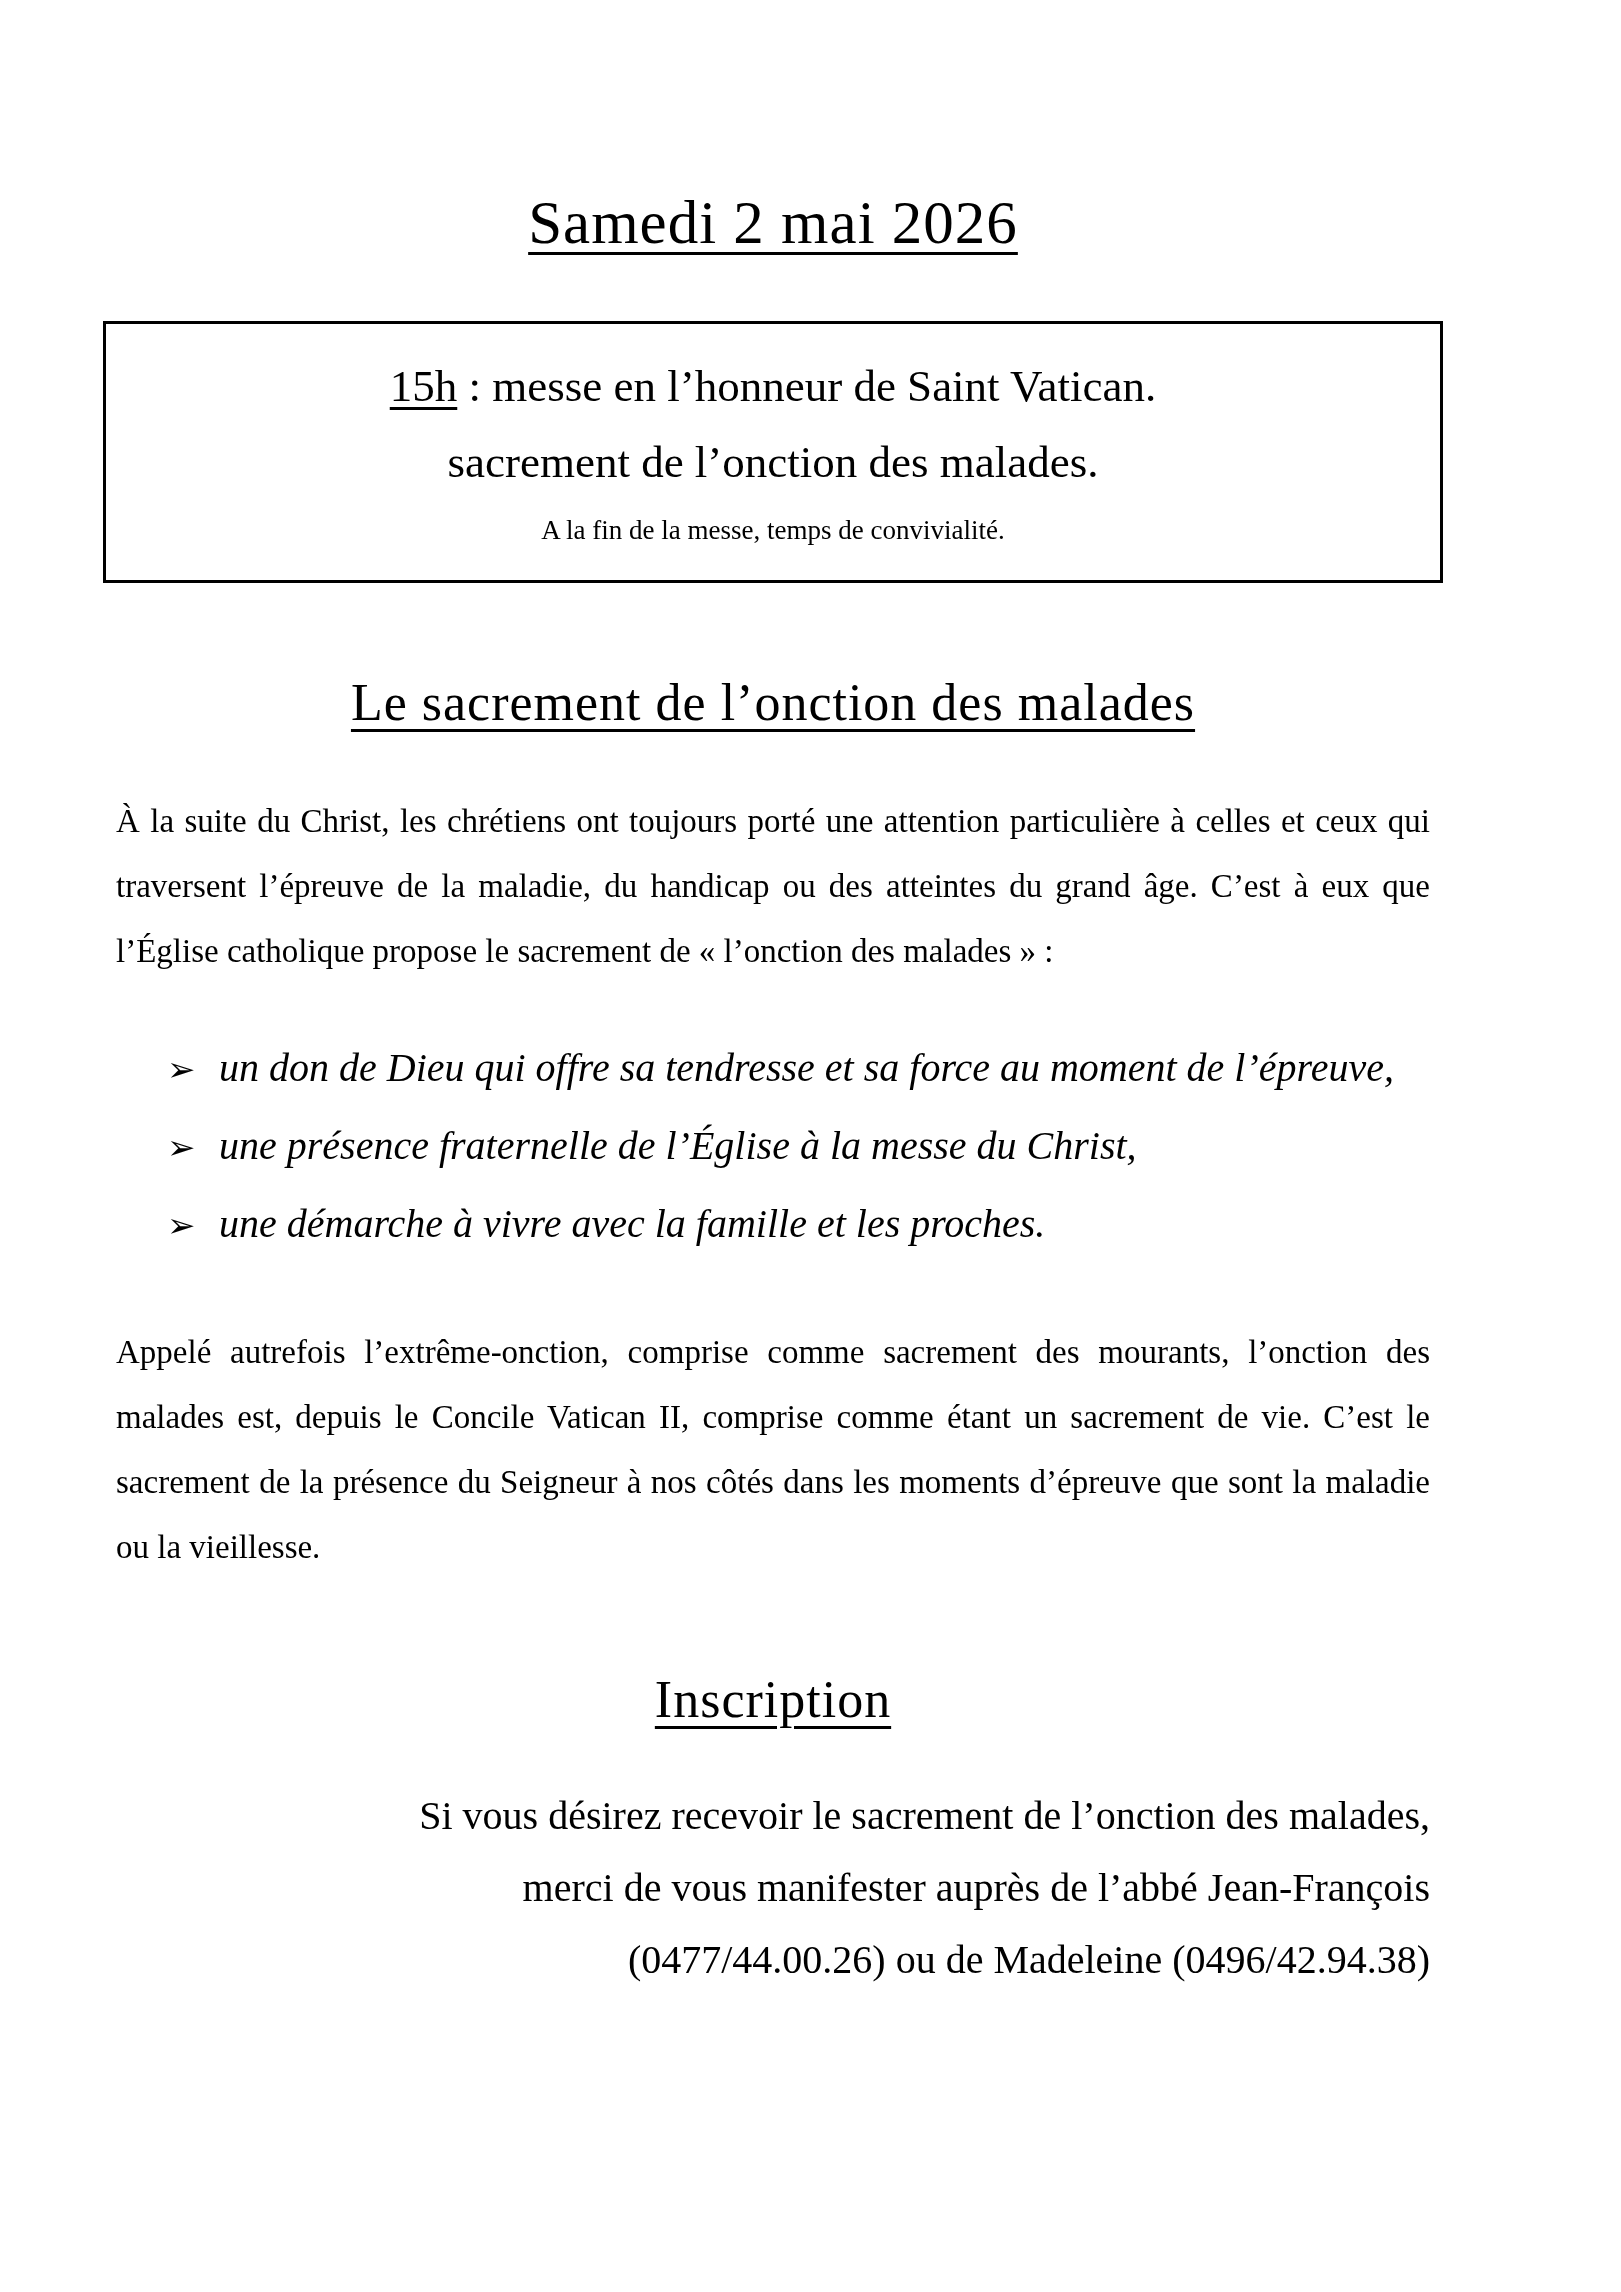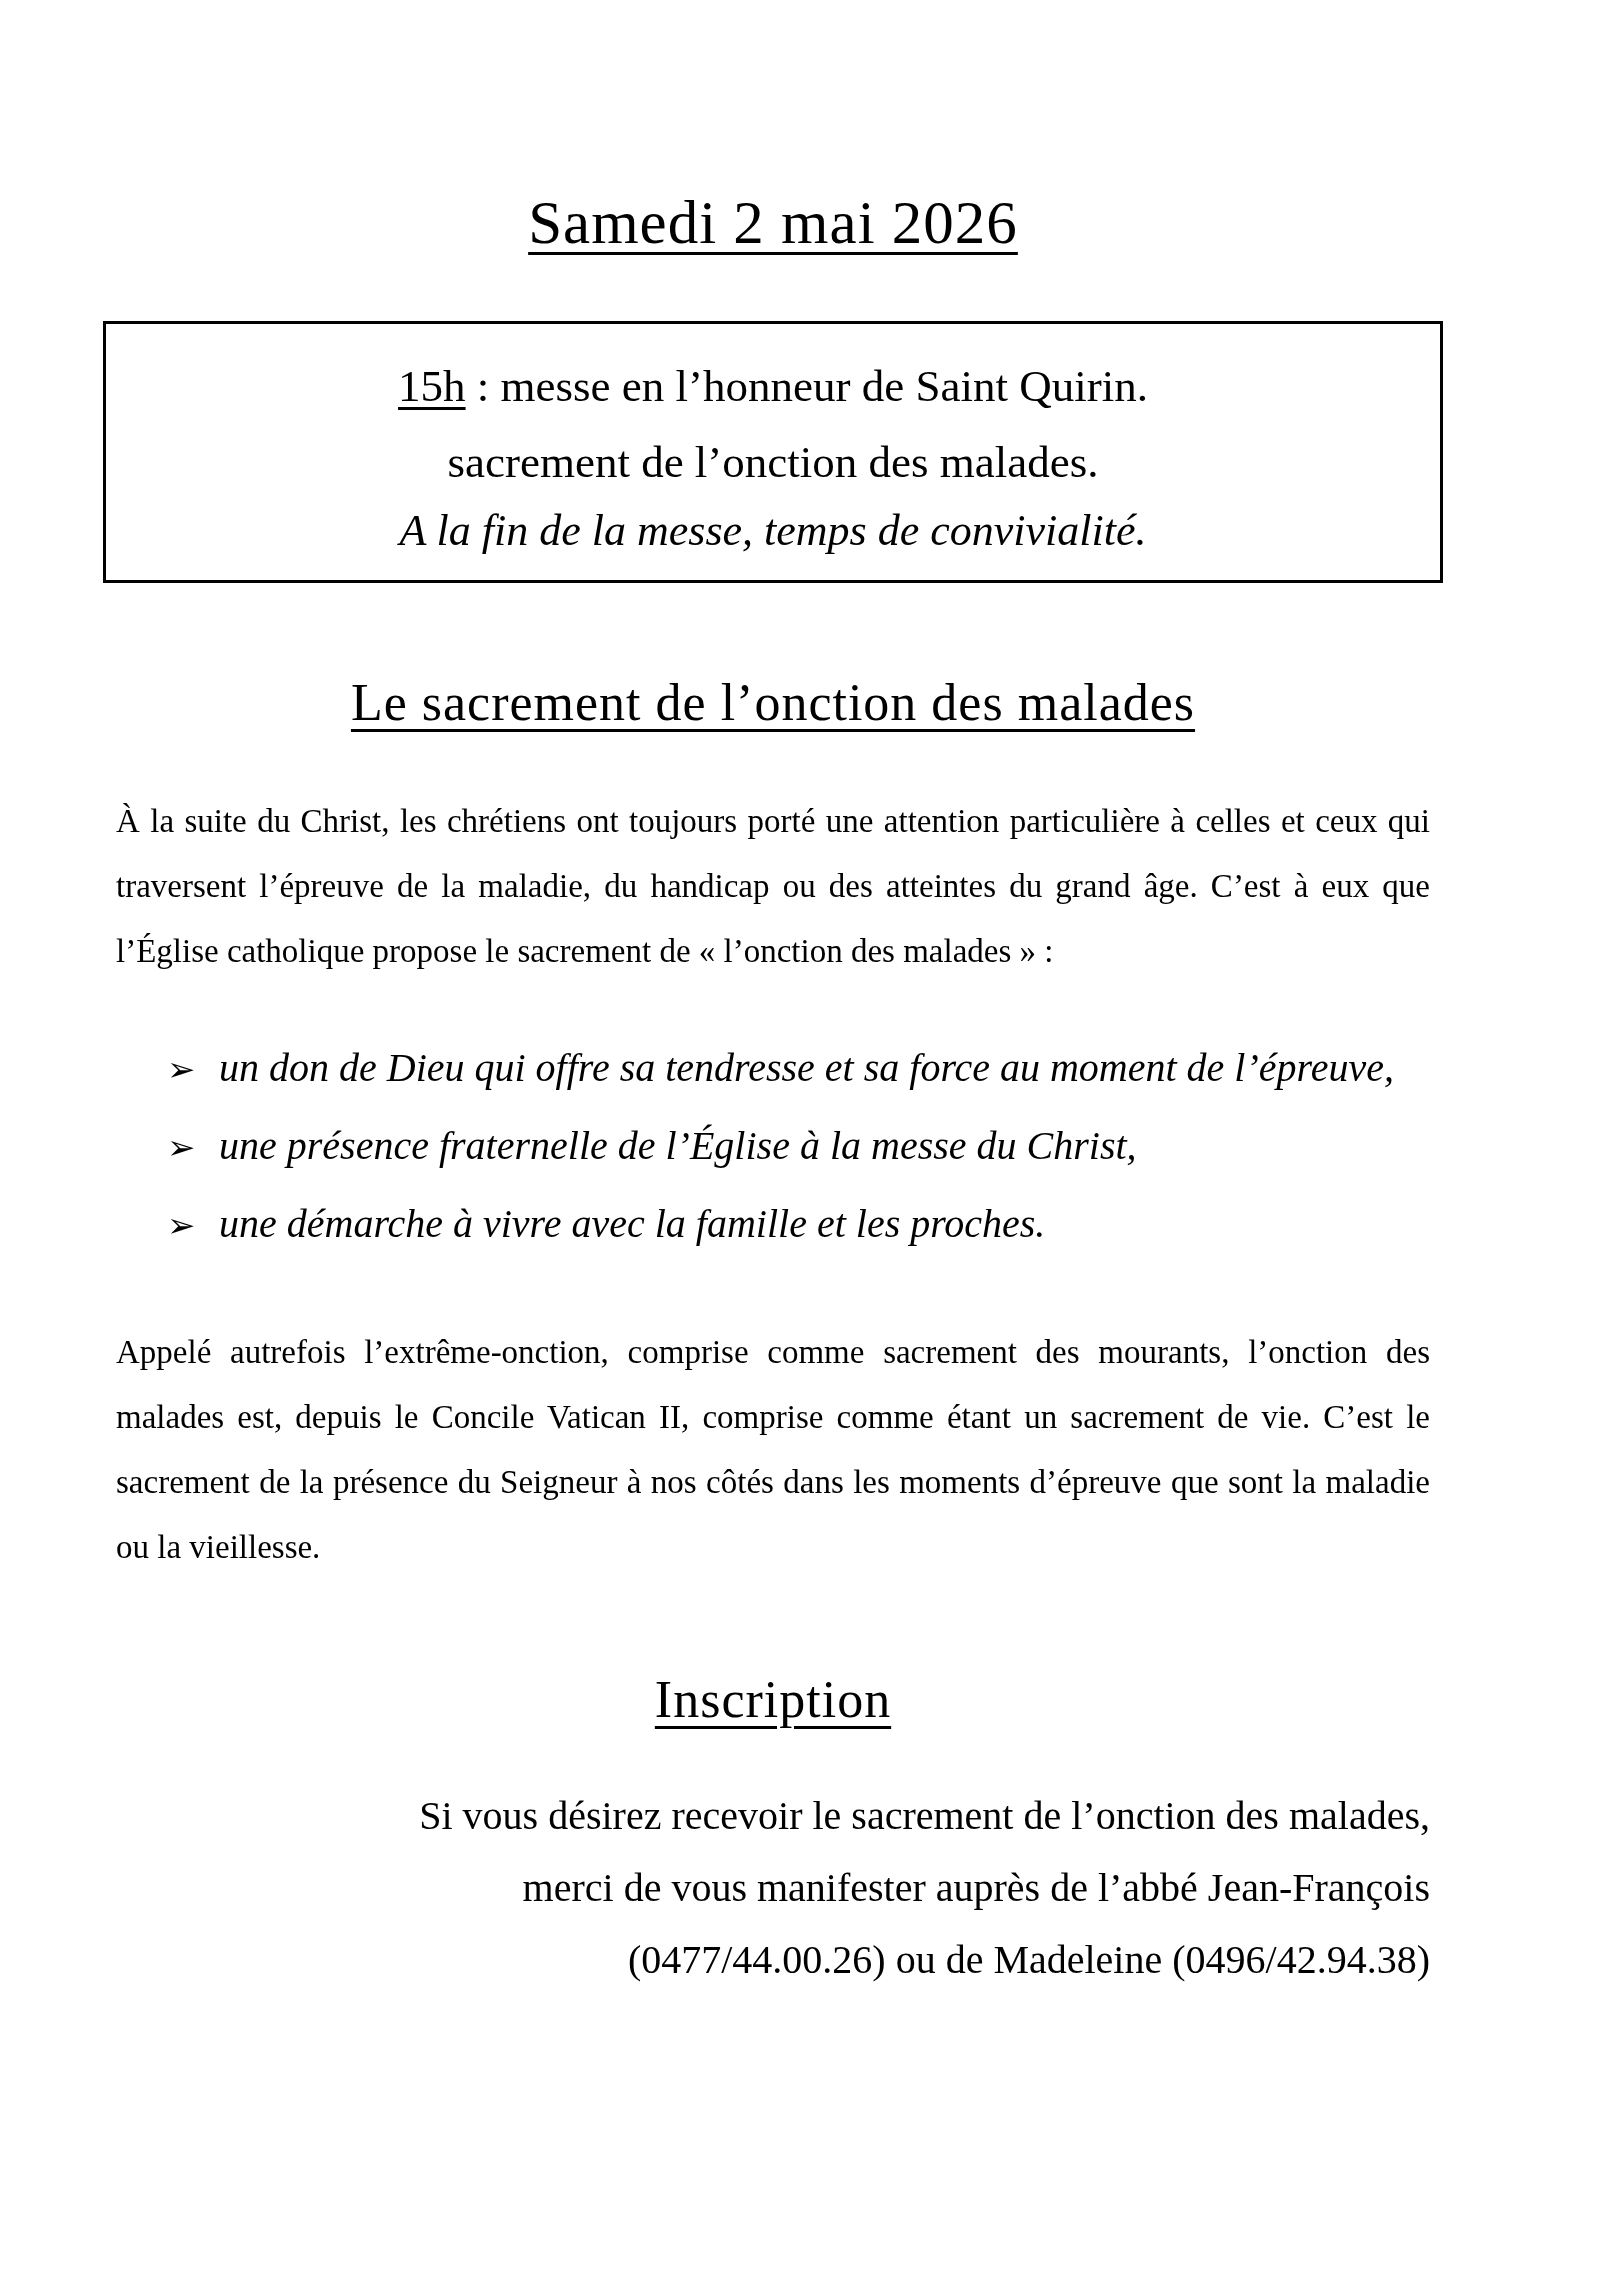--- a/index.html
+++ b/index.html
@@ -35,23 +35,22 @@
     padding: 23.5px 19.6px 19.6px 19.6px;
     text-align: center;
   }
   .box-line {
     margin: 0;
     font-size: 45px;
     line-height: 76px;
   }
   .box-subline {
     margin: 0;
-    font-size: 44px;
+    font-size: 27px;
     line-height: 61px;
-    font-style: italic;
   }
   .u { text-decoration: underline; text-decoration-thickness: 2.9px; text-underline-offset: 5.9px; }
   .section-heading {
     margin: 90px 0 0 0;
     font-size: 52px;
     font-weight: normal;
     text-align: center;
     text-decoration: underline;
     text-decoration-thickness: 2.9px;
     text-underline-offset: 8.8px;
@@ -92,21 +91,21 @@
   }
 </style>
 </head>
 <body>
 
 <div class="page">
 
   <h1 class="doc-title">Samedi 2 mai 2026</h1>
 
   <div class="event-box">
-    <p class="box-line"><span class="u">15h</span><span> : messe en l’honneur de Saint Quirin.</span></p>
+    <p class="box-line"><span class="u">15h</span><span> : messe en l’honneur de Saint Vatican.</span></p>
     <p class="box-line">sacrement de l’onction des malades.</p>
     <p class="box-subline">A la fin de la messe, temps de convivialité.</p>
   </div>
 
   <h2 class="section-heading">Le sacrement de l’onction des malades</h2>
 
   <p class="body-par">À la suite du Christ, les chrétiens ont toujours porté une attention particulière à celles et ceux qui traversent l’épreuve de la maladie, du handicap ou des atteintes du grand âge. C’est à eux que l’Église catholique propose le sacrement de « l’onction des malades » :</p>
 
   <ul class="bullet-list">
     <li>

